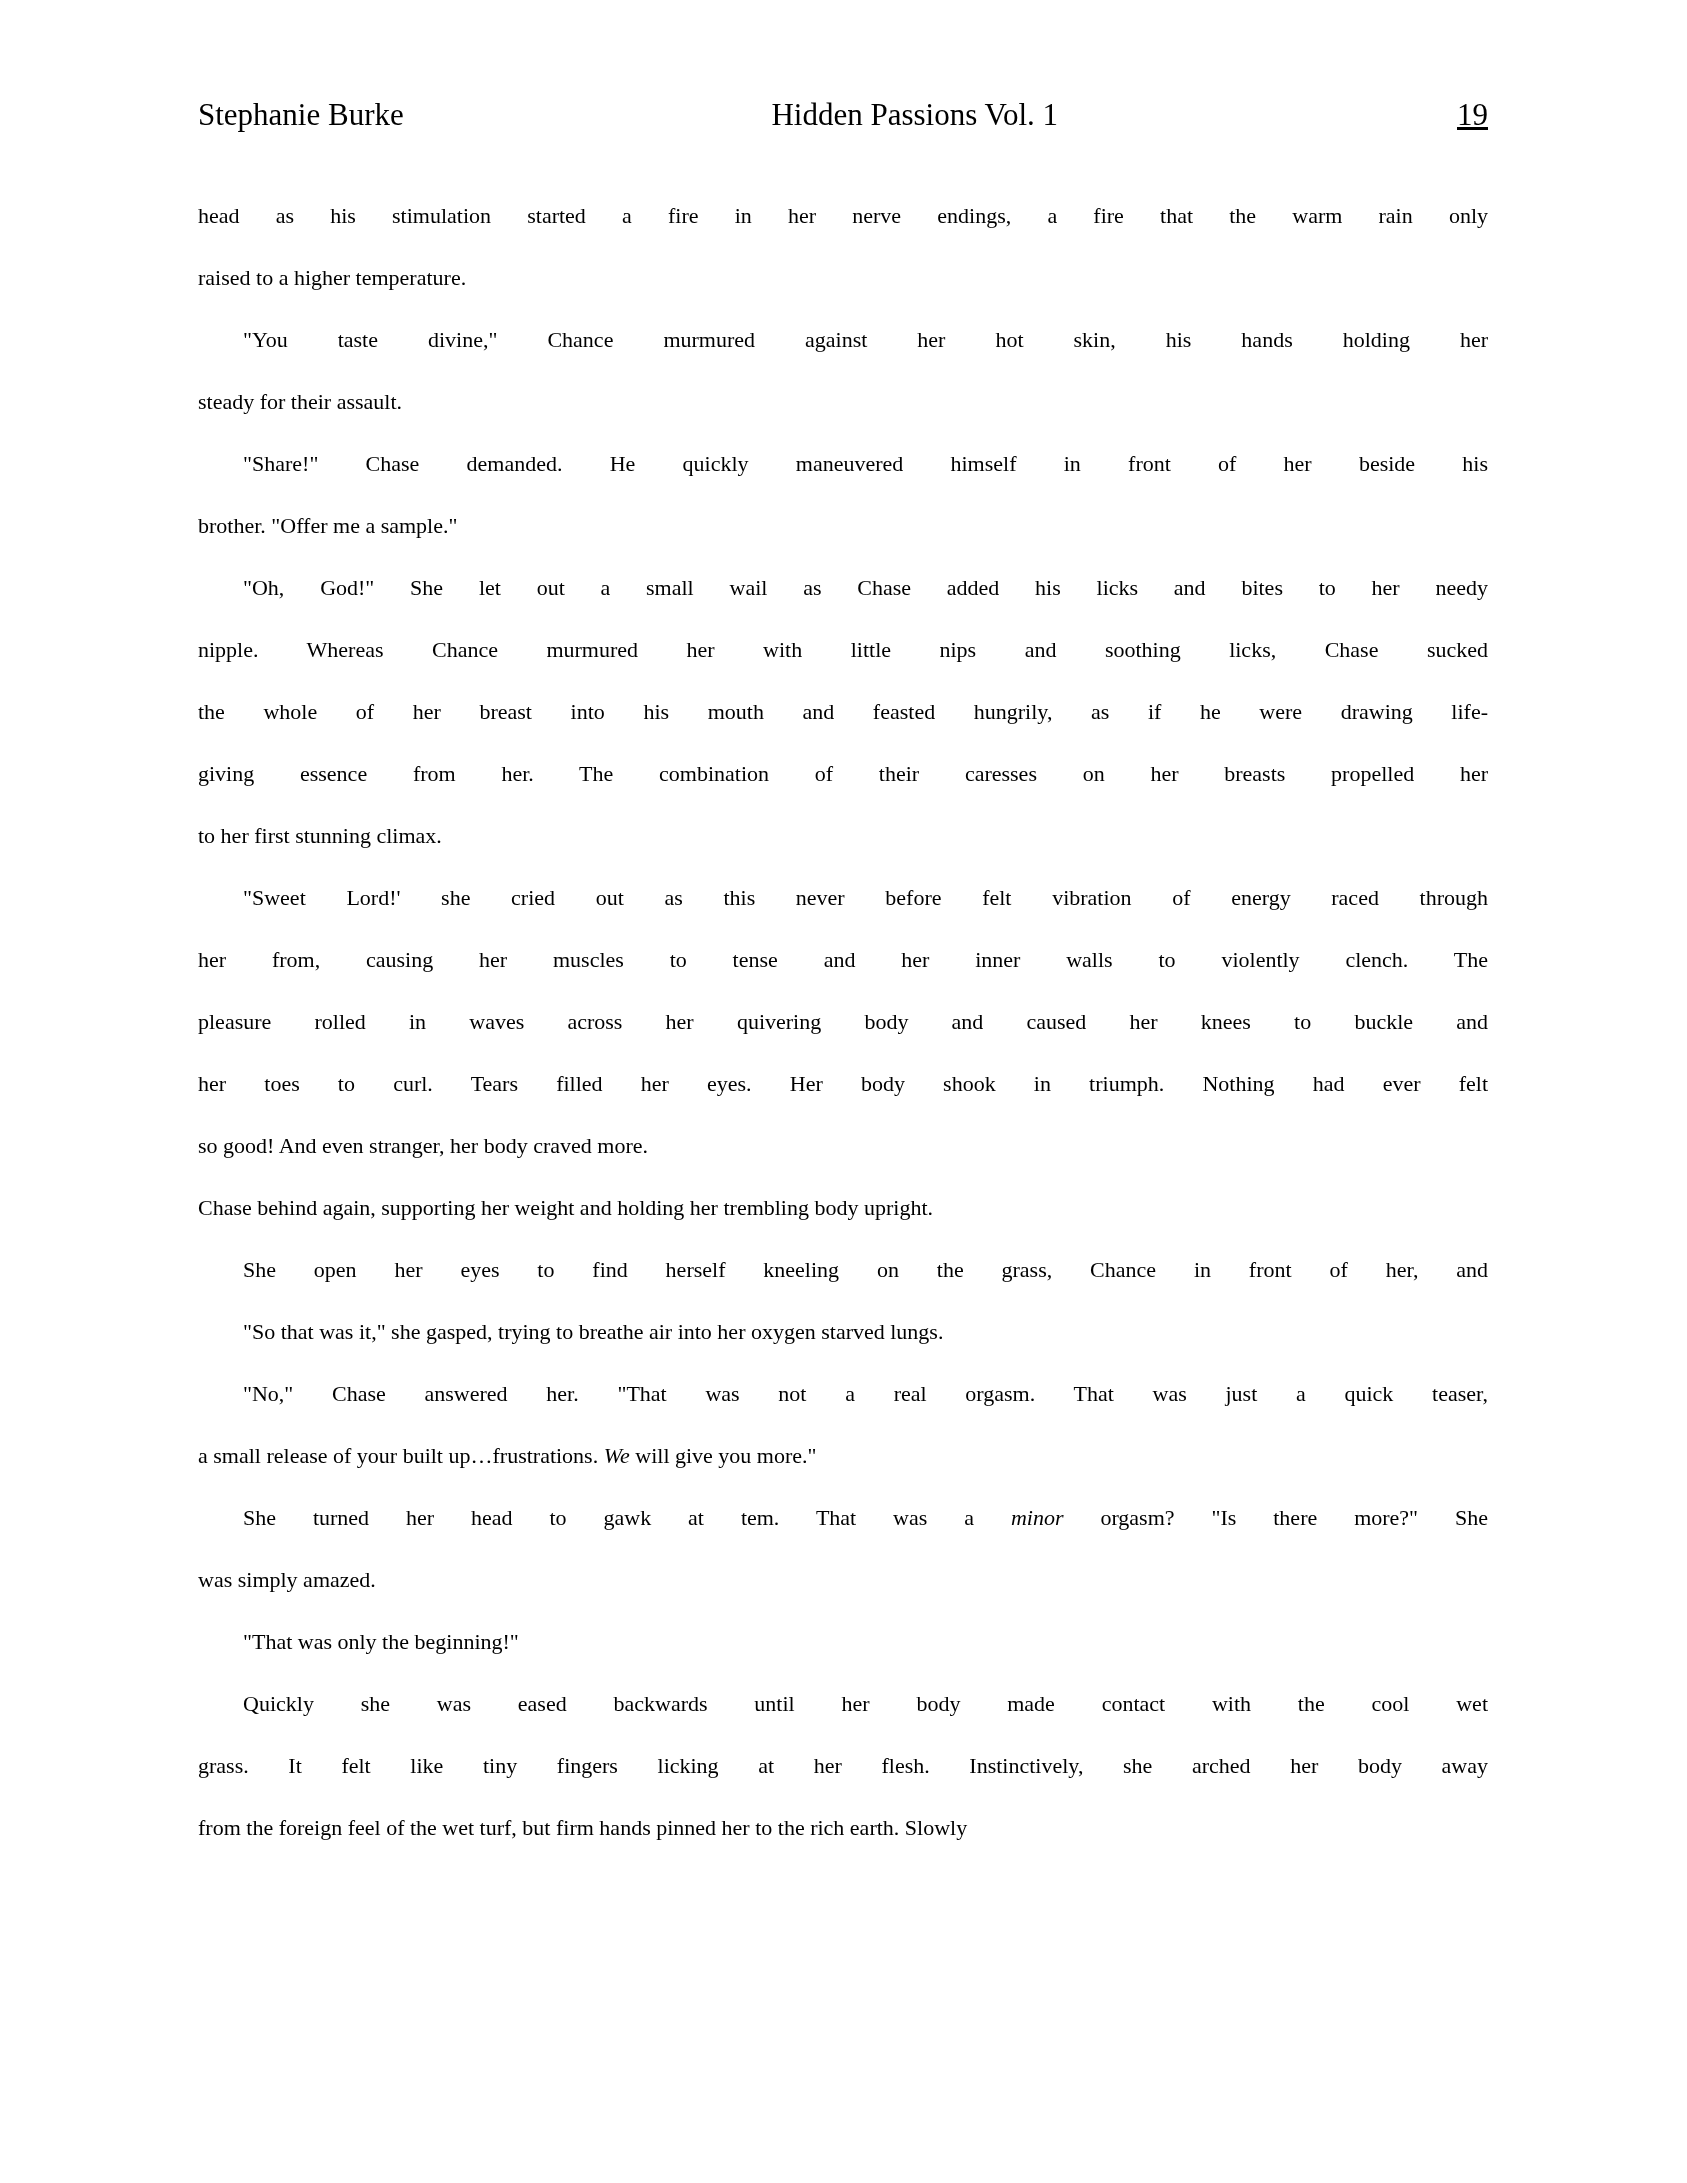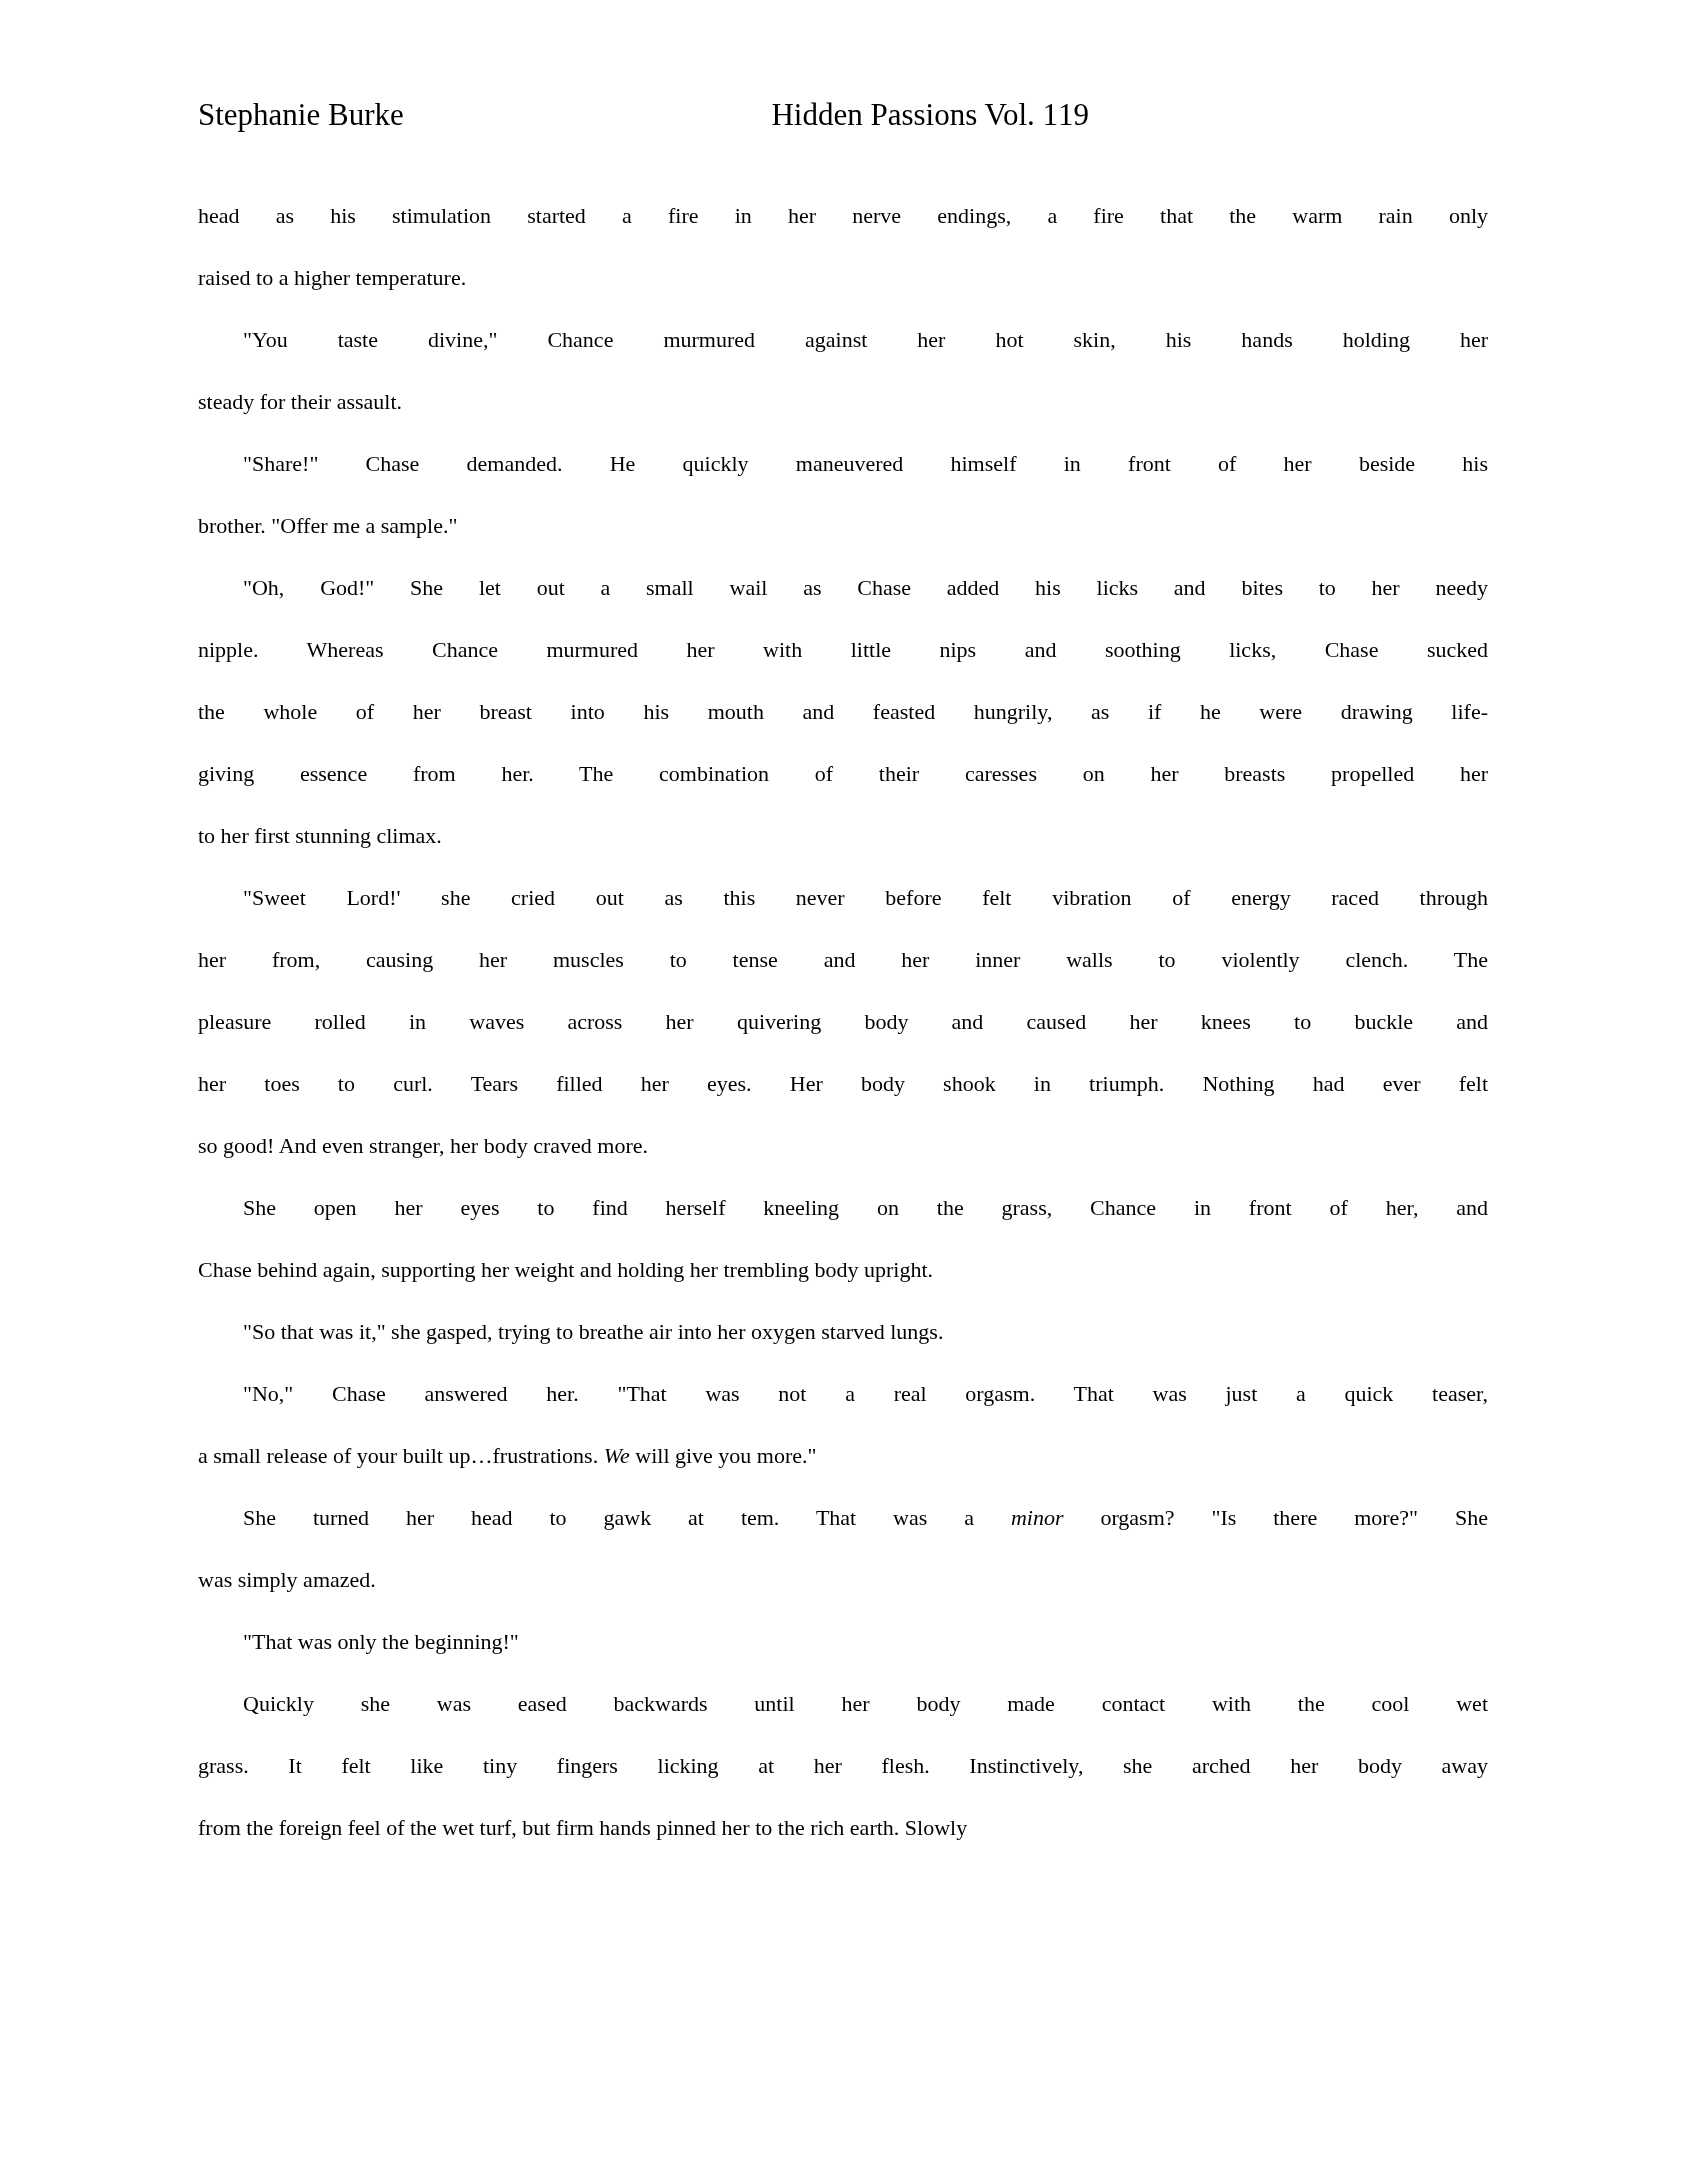--- a/index.html
+++ b/index.html
@@ -21,21 +21,21 @@
     top: 96px;
     left: 198px;
     width: 1290px;
     display: flex;
     align-items: baseline;
     font-size: 31px;
     line-height: 37px;
   }
   .h-left  { flex: 1; text-align: left; }
   .h-center{ flex: 1; text-align: right; }
-  .h-right { flex: 1; text-align: left; }
+  .h-right { flex: 1; text-align: right; text-decoration: underline; }
   .content {
     position: absolute;
     top: 185px;
     left: 198px;
     width: 1290px;
     font-size: 22px;
     line-height: 62px;
   }
   .paragraph { margin: 0; }
   .line {
@@ -85,22 +85,22 @@
         <div class="line last">to her first stunning climax.</div>
       </div>
       <div class="paragraph">
         <div class="line just indent">"Sweet Lord!' she cried out as this never before felt vibration of energy raced through</div>
         <div class="line just">her from, causing her muscles to tense and her inner walls to violently clench. The</div>
         <div class="line just">pleasure rolled in waves across her quivering body and caused her knees to buckle and</div>
         <div class="line just">her toes to curl. Tears filled her eyes. Her body shook in triumph. Nothing had ever felt</div>
         <div class="line last">so good! And even stranger, her body craved more.</div>
       </div>
       <div class="paragraph">
+        <div class="line last">Chase behind again, supporting her weight and holding her trembling body upright.</div>
         <div class="line just indent">She open her eyes to find herself kneeling on the grass, Chance in front of her, and</div>
-        <div class="line last">Chase behind again, supporting her weight and holding her trembling body upright.</div>
       </div>
       <div class="paragraph">
         <div class="line last indent">"So that was it," she gasped, trying to breathe air into her oxygen starved lungs.</div>
       </div>
       <div class="paragraph">
         <div class="line just indent">"No," Chase answered her. "That was not a real orgasm. That was just a quick teaser,</div>
         <div class="line last">a small release of your built up…frustrations. <em>We</em> will give you more."</div>
       </div>
       <div class="paragraph">
         <div class="line just indent">She turned her head to gawk at tem. That was a <em>minor</em> orgasm? "Is there more?" She</div>

